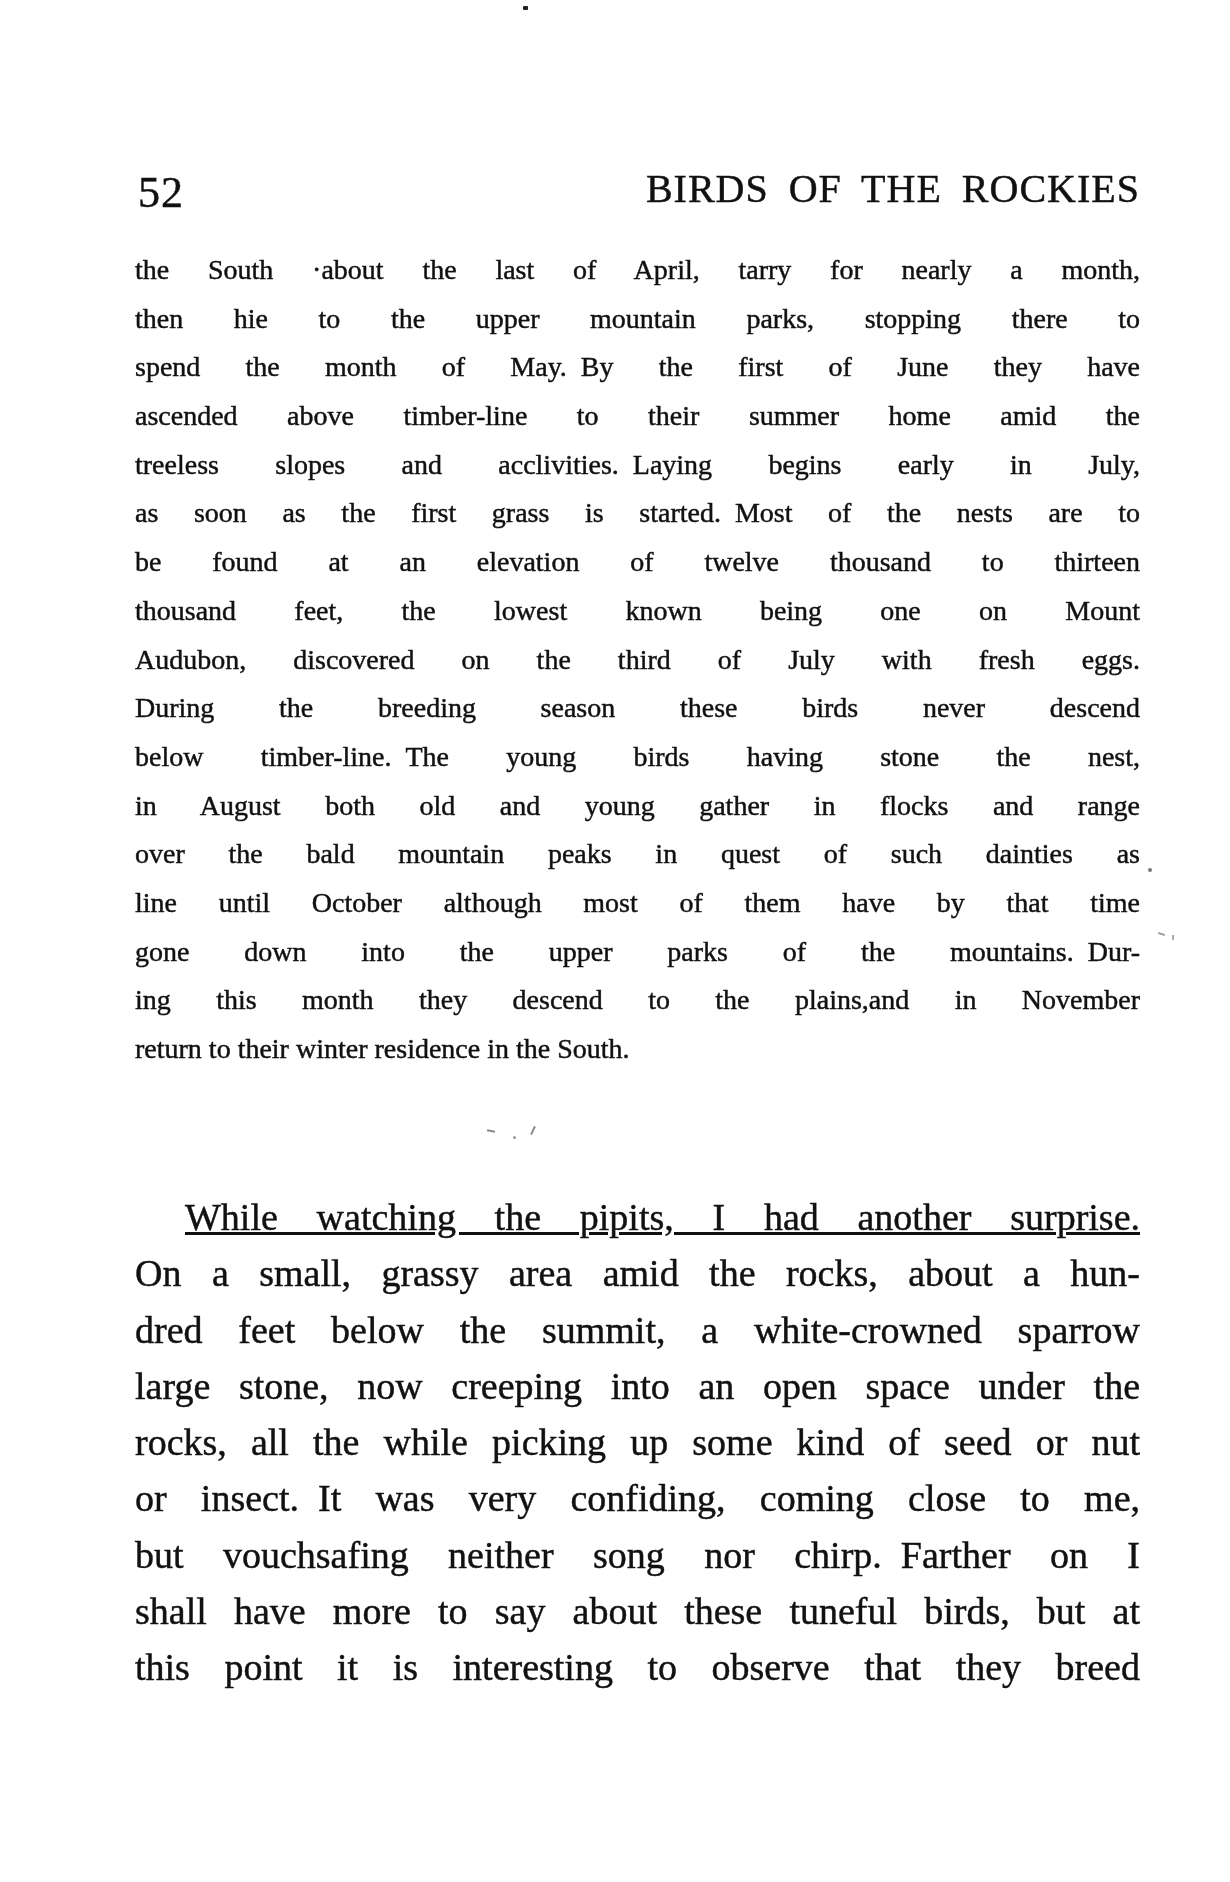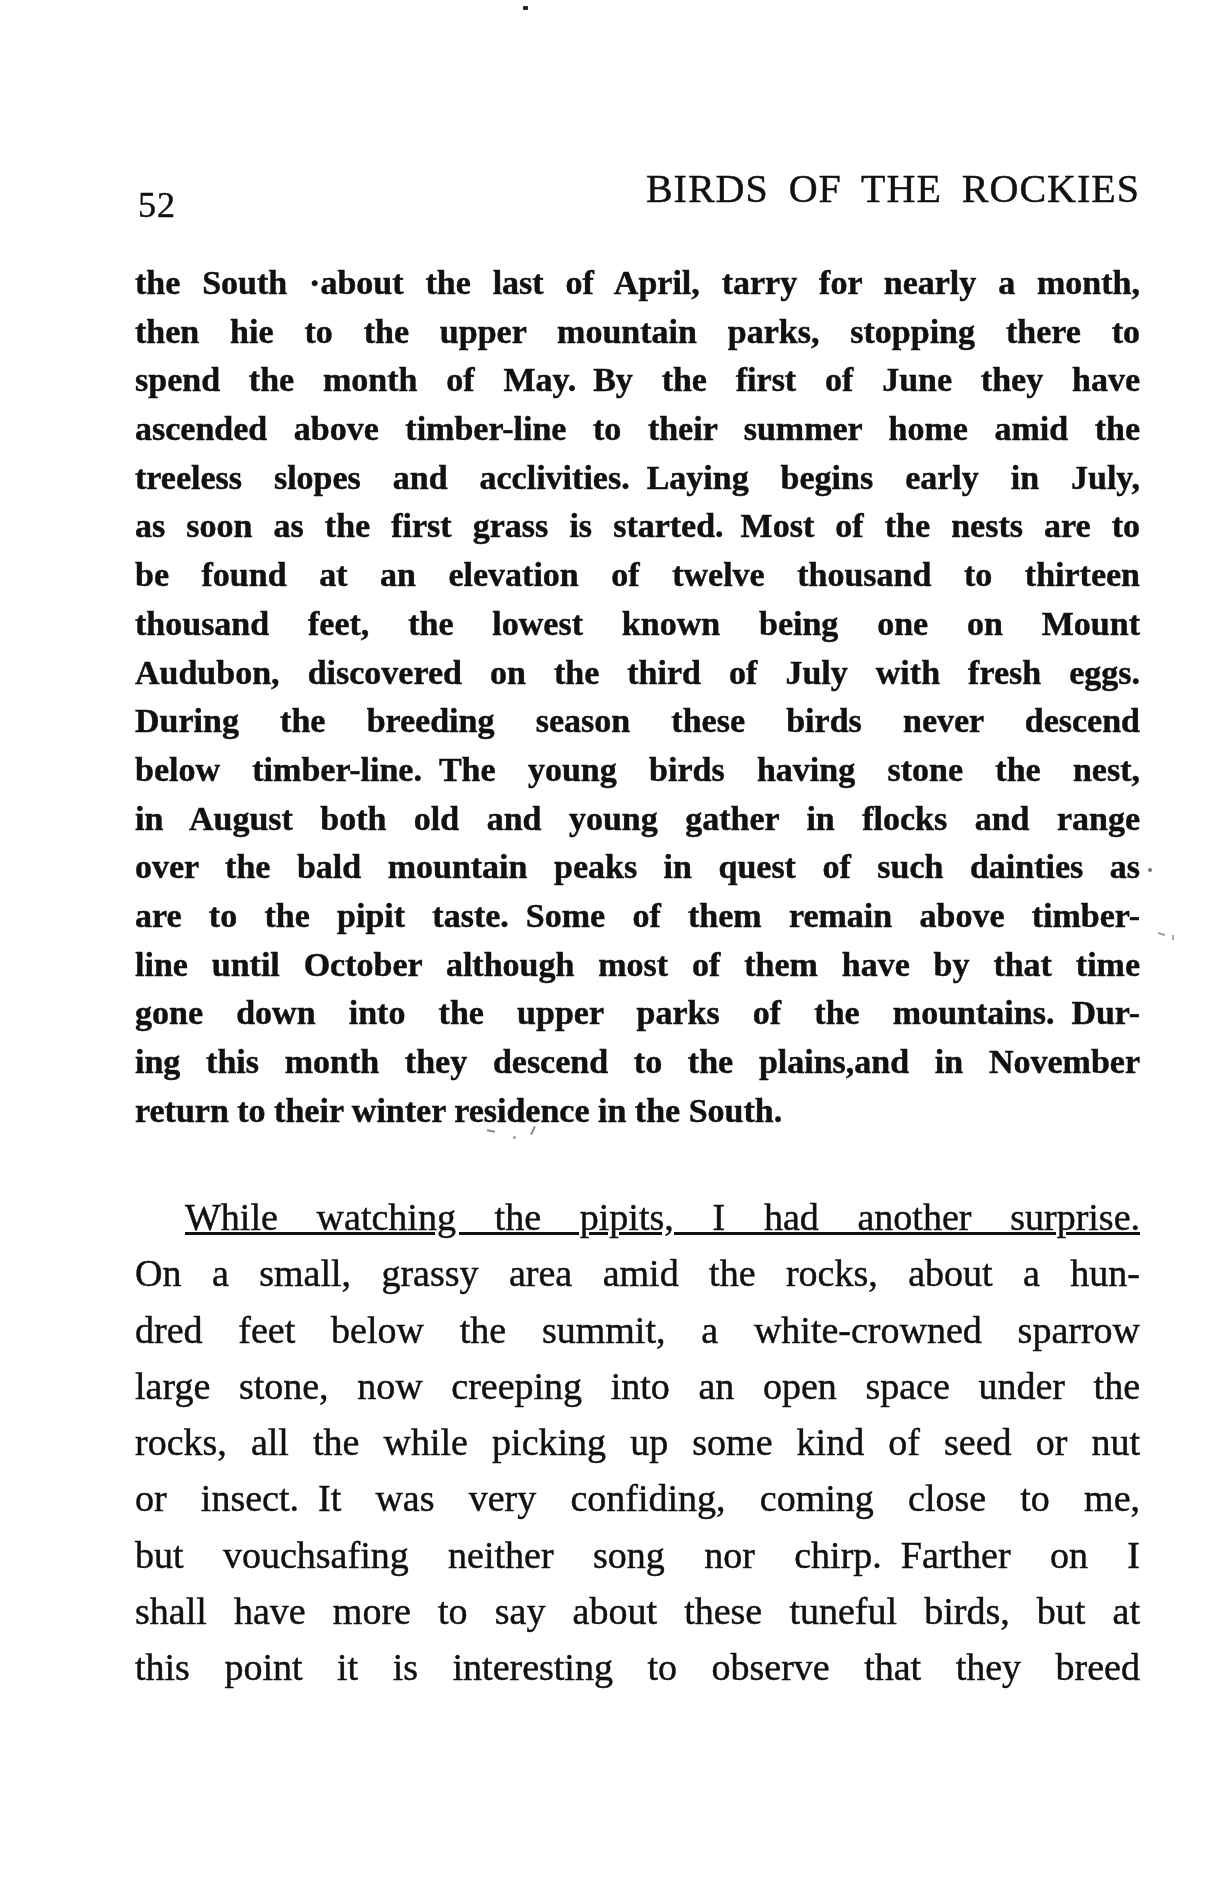--- a/index.html
+++ b/index.html
@@ -13,33 +13,33 @@
   }
   .page{position:absolute;inset:0;background:#ffffff;}
   .scan-text{-webkit-text-stroke:0.45px #111111;}
 
   
   .header{
     position:absolute;left:135px;top:166px;width:1005px;height:46px;
     line-height:46px;
   }
   .page-number{
-    position:absolute;left:3px;top:16px;
-    font-size:36px;letter-spacing:1px;
+    position:absolute;left:3px;top:4px;
+    font-size:44px;letter-spacing:1px;
   }
   .running-title{
     text-align:right;
     font-size:40px;
     letter-spacing:1px;
     word-spacing:9px;
   }
 
   
   .para{position:absolute;left:135px;width:1005px;}
-  .para-1{top:259px;font-size:34px;line-height:48.7px;font-weight:bold;}
+  .para-1{top:246px;font-size:28px;line-height:48.7px;}
   .para-2{top:1189px;font-size:38px;line-height:56.3px;}
   .line{
     text-align:justify;
     text-align-last:justify;
     white-space:nowrap;
     height:auto;
   }
   .para-1 .line{height:48.7px;}
   .para-2 .line{height:56.3px;}
   .line.flush-left{text-align-last:left;white-space:normal;}
@@ -72,21 +72,20 @@
     <div class="line">ascended above timber-line to their summer home amid the</div>
     <div class="line">treeless slopes and acclivities. Laying begins early in July,</div>
     <div class="line">as soon as the first grass is started. Most of the nests are to</div>
     <div class="line">be found at an elevation of twelve thousand to thirteen</div>
     <div class="line">thousand feet, the lowest known being one on Mount</div>
     <div class="line">Audubon, discovered on the third of July with fresh eggs.</div>
     <div class="line">During the breeding season these birds never descend</div>
     <div class="line">below timber-line. The young birds having stone the nest,</div>
     <div class="line">in August both old and young gather in flocks and range</div>
     <div class="line">over the bald mountain peaks in quest of such dainties as</div>
-    <div class="line">are to the pipit taste. Some of them remain above timber-</div>
     <div class="line">line until October although most of them have by that time</div>
     <div class="line">gone down into the upper parks of the mountains. Dur-</div>
     <div class="line">ing this month they descend to the plains,and in November</div>
     <div class="line flush-left">return to their winter residence in the South.</div>
   </div>
 
   <div class="para para-2">
     <div class="line indent">While watching the pipits, I had another surprise.</div>
     <div class="line">On a small, grassy area amid the rocks, about a hun-</div>
     <div class="line">dred feet below the summit, a white-crowned sparrow</div>

